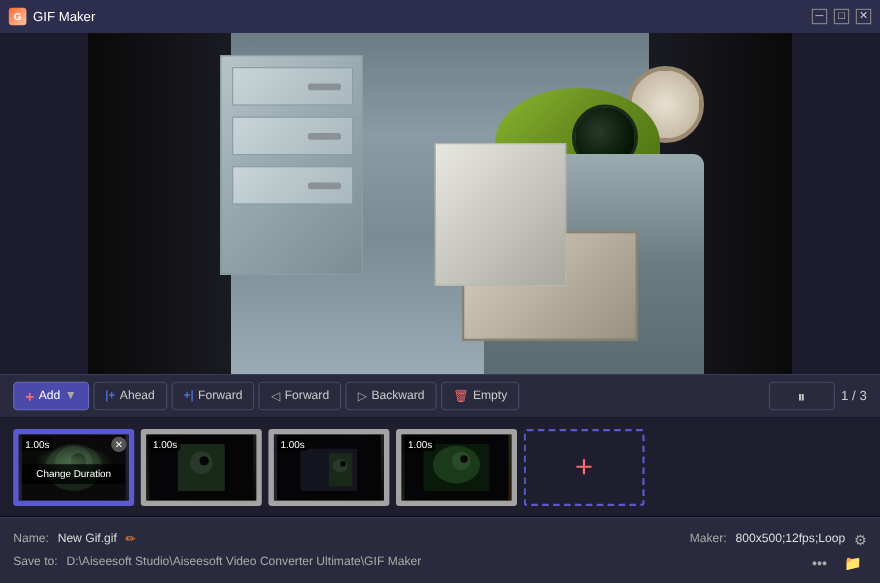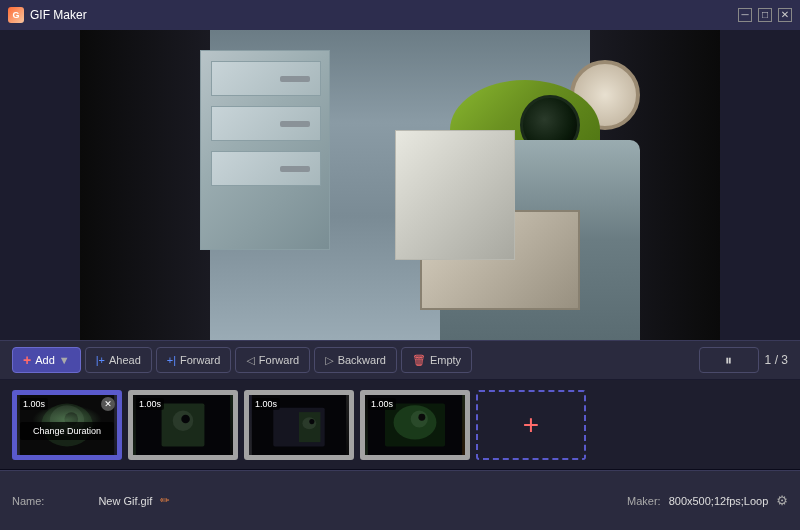--- a/index.html
+++ b/index.html
@@ -390,21 +390,20 @@
       gap: 8px;
     }
     .bottom-label {
       color: #aaa;
       font-size: 11px;
       white-space: nowrap;
     }
     .bottom-value {
       color: #ddd;
       font-size: 11px;
-      margin-left: 46px;
     }
     .edit-icon {
       color: #ff8c42;
       font-size: 11px;
       cursor: pointer;
     }
     .output-value {
       color: #ddd;
       font-size: 11px;
     }
@@ -607,14 +606,20 @@
   <div class="bottom-bar">
     <div class="bottom-row">
       <span class="bottom-label">Name:</span>
       <span class="bottom-value">New Gif.gif</span>
       <span class="edit-icon">✏</span>
       <span style="flex:1"></span>
       <span class="bottom-label">Maker:</span>
       <span class="output-value">800x500;12fps;Loop</span>
       <span class="gear-icon">⚙</span>
     </div>
+    <div class="bottom-row">
+      <span class="bottom-label">Save to:</span>
+      <span class="save-path">D:\Aiseesoft Studio\Aiseesoft Video Converter Ultimate\GIF Maker</span>
+      <span class="more-btn">•••</span>
+      <span class="folder-btn">📁</span>
+    </div>
   </div>
 </div>
 
 </body></html>

